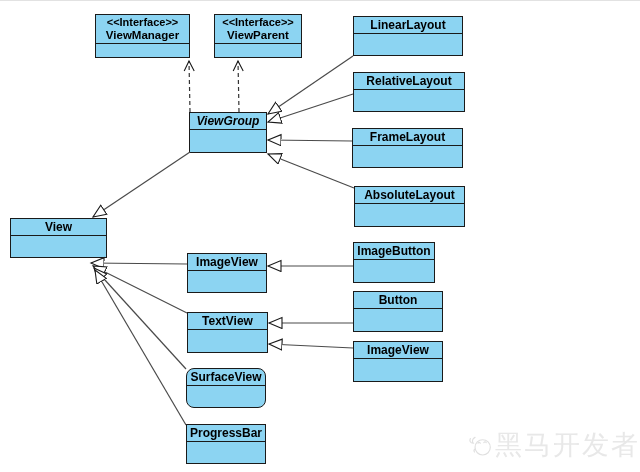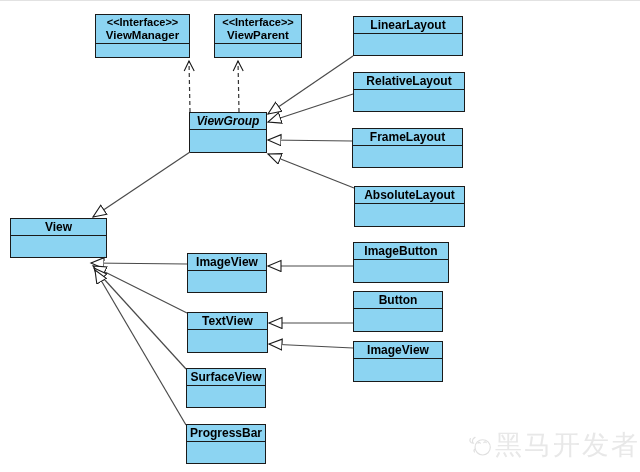--- a/index.html
+++ b/index.html
@@ -104,35 +104,35 @@
   <div class="body"></div>
 </div>
 
 <div class="node" style="left:187px;top:312px;width:81px;height:41px;">
   <div class="title h1">
     <span>TextView</span>
   </div>
   <div class="body"></div>
 </div>
 
-<div class="node" style="left:186px;top:368px;width:80px;height:40px;">
+<div class="node" style="left:186px;top:368px;width:80px;height:40px;border-radius:8px;">
   <div class="title h1">
     <span>SurfaceView</span>
   </div>
   <div class="body"></div>
 </div>
 
 <div class="node" style="left:186px;top:424px;width:80px;height:40px;">
   <div class="title h1">
     <span>ProgressBar</span>
   </div>
   <div class="body"></div>
 </div>
 
-<div class="node" style="left:353px;top:242px;width:96px;height:41px;">
+<div class="node" style="left:353px;top:242px;width:82px;height:41px;">
   <div class="title h1">
     <span>ImageButton</span>
   </div>
   <div class="body"></div>
 </div>
 
 <div class="node" style="left:353px;top:291px;width:90px;height:41px;">
   <div class="title h1">
     <span>Button</span>
   </div>

